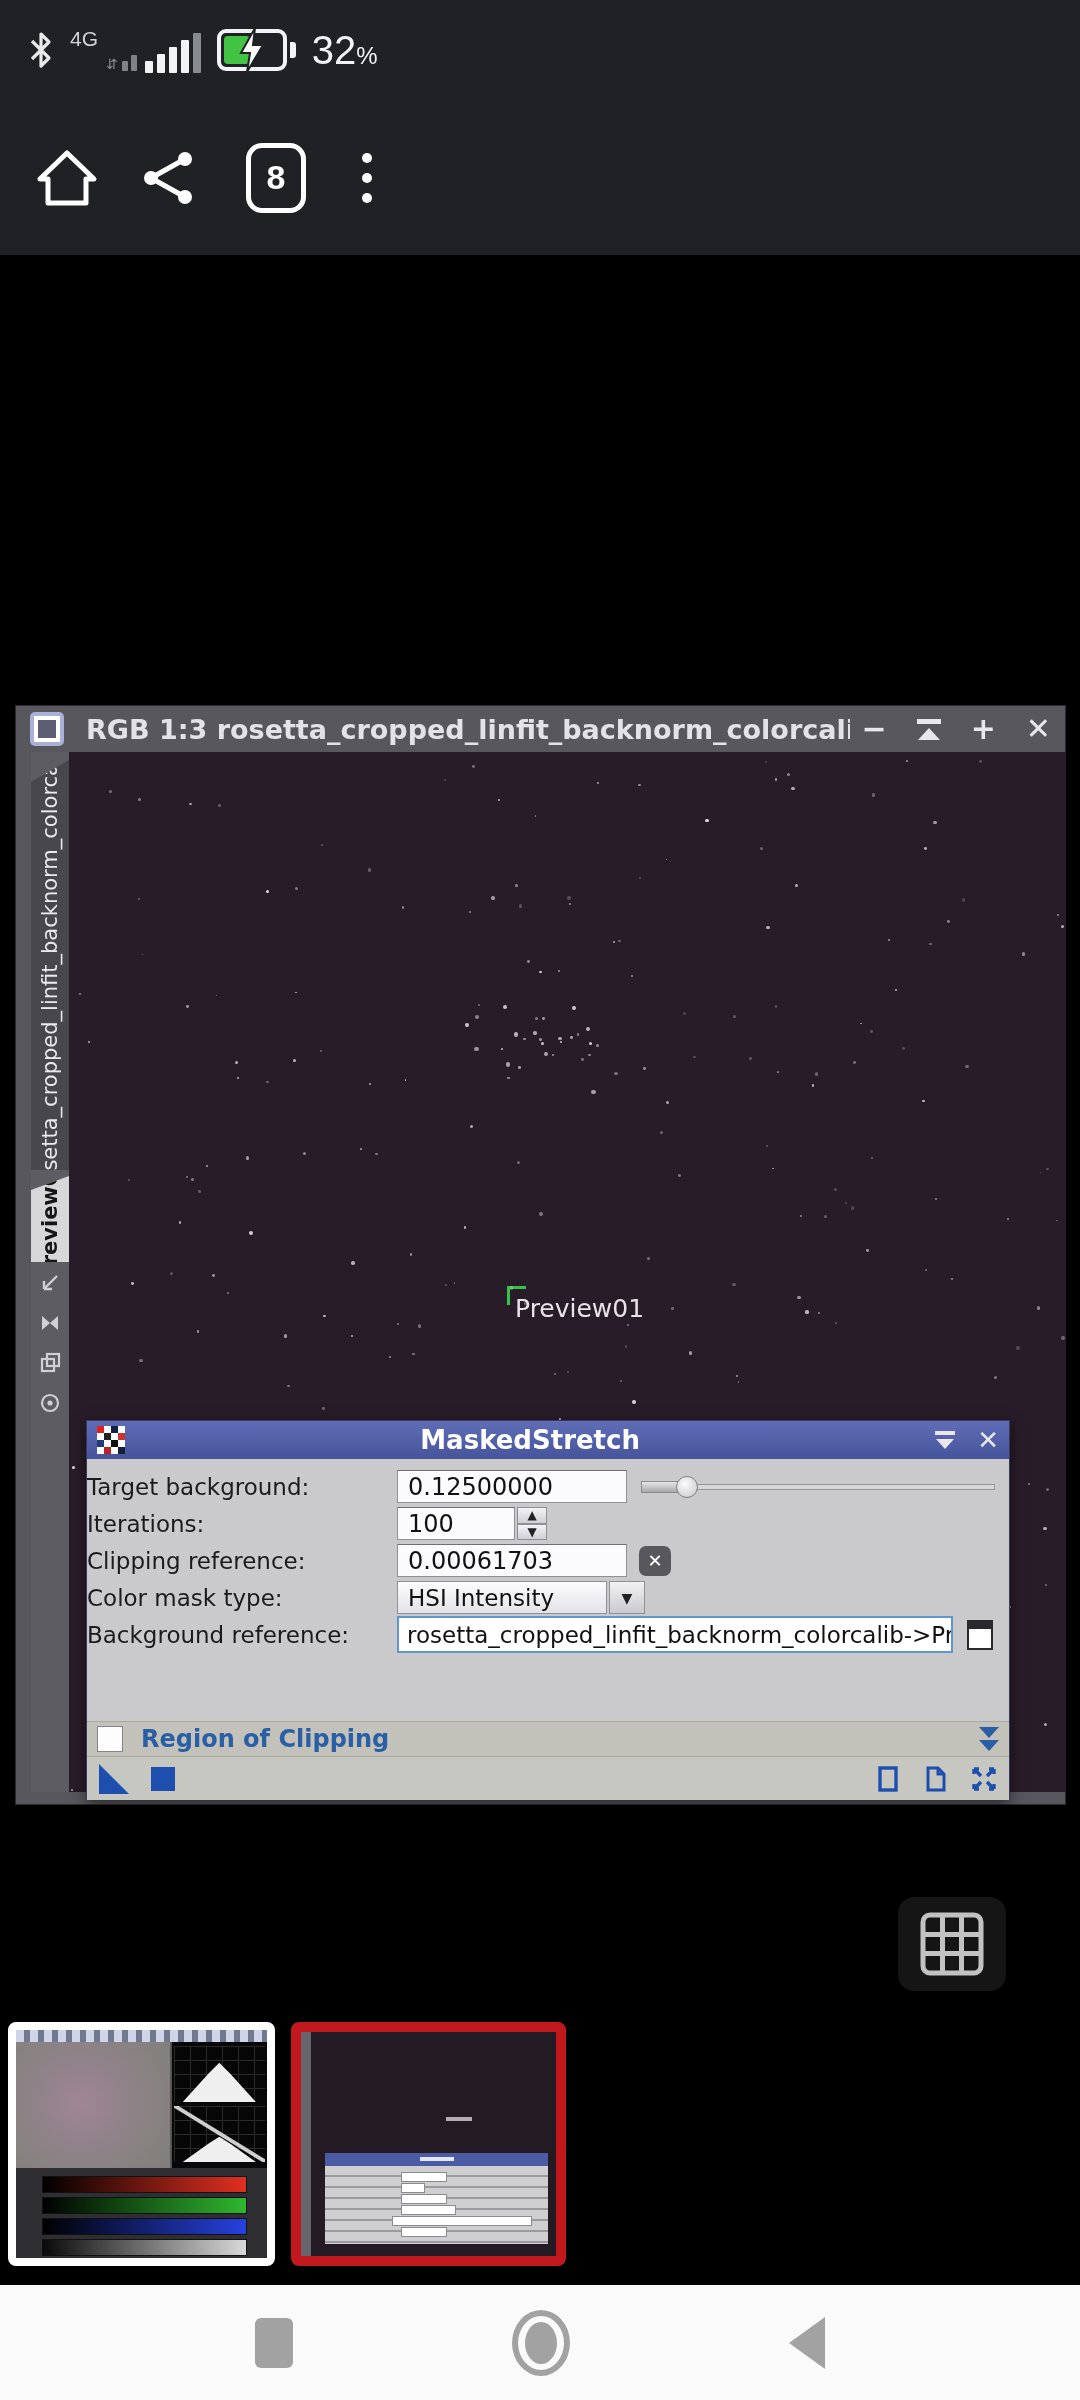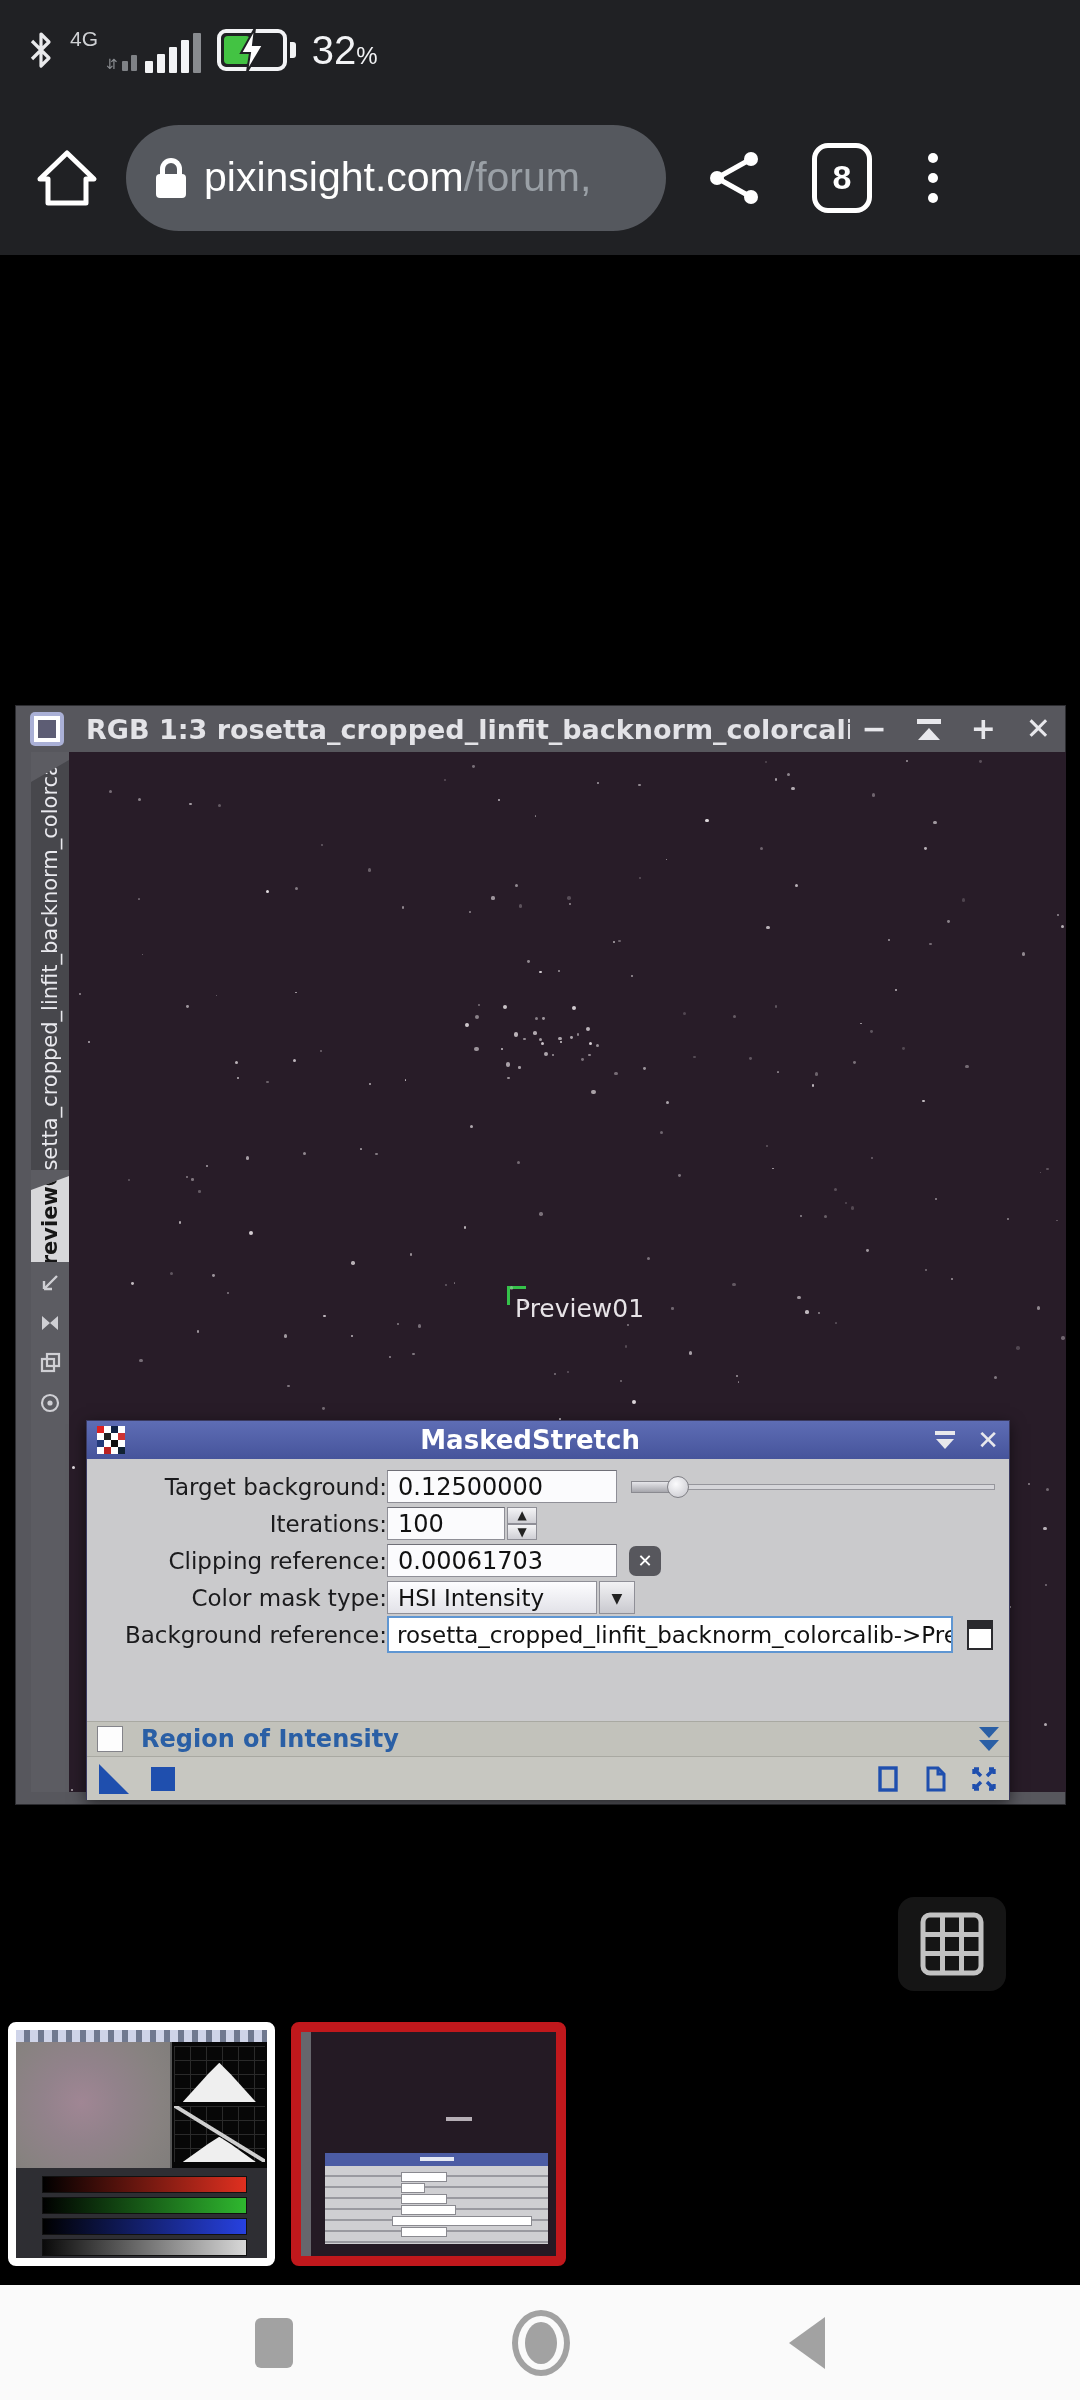--- a/index.html
+++ b/index.html
@@ -87,21 +87,21 @@
   .ms-titlebar{position:absolute;left:0;top:0;right:0;height:38px;background:linear-gradient(#5e6db5,#46549b);
     display:flex;align-items:center;padding:0 10px;box-sizing:border-box;}
   .ms-title{flex:1;text-align:center;color:#fff;font-size:26px;font-weight:bold;}
   .ms-tb-right{display:flex;align-items:center;gap:22px;}
   .ms-tb-right .pi-ctl{font-size:26px;}
   .ms-tb-right .shade-ic .bar{width:20px;height:4px;}
   .ms-tb-right .shade-ic .tri{border-left-width:9px;border-right-width:9px;border-top-width:10px;}
 
   .ms-body{position:absolute;left:0;top:38px;right:0;padding:10px 10px 0 0;box-sizing:border-box;}
   .ms-row{display:flex;align-items:center;height:35px;margin-bottom:2px;}
-  .ms-label{width:300px;flex:none;text-align:right;font-size:23px;color:#1b1b1d;white-space:nowrap;}
+  .ms-label{width:300px;flex:none;padding-right:10px;font-size:23px;color:#1b1b1d;white-space:nowrap;}
   .numbox{height:33px;background:#fbfbfd;border:1px solid #8f8f97;border-top-color:#6f6f77;box-sizing:border-box;
     display:flex;align-items:center;padding:0 10px;font-size:24px;color:#111;}
   .numbox.w-val{width:230px;}
   .slider{position:relative;flex:1;height:35px;margin-left:14px;margin-right:4px;}
   .sl-track{position:absolute;left:0;right:0;top:15px;height:6px;background:#d6d6da;border:1px solid #96969c;box-sizing:border-box;}
   .sl-fill{position:absolute;left:0;top:12px;height:12px;background:linear-gradient(#e6e6ea,#a6a6ac);border:1px solid #8a8a90;box-sizing:border-box;}
   .sl-thumb{position:absolute;top:7px;width:22px;height:22px;border-radius:50%;
     background:radial-gradient(circle at 40% 35%,#fbfbfd,#c5c5cb);border:1px solid #7f7f85;box-sizing:border-box;transform:translateX(-50%);}
   .spinner{display:flex;flex-direction:column;width:30px;height:33px;margin-left:2px;}
   .spin-btn{flex:1;background:linear-gradient(#f4f4f6,#cfcfd5);border:1px solid #8f8f97;box-sizing:border-box;
@@ -206,27 +206,20 @@
         <span class="bat-nub"></span>
     </div>
     <span class="bat-pct"><span>32</span><span class="pc">%</span></span>
   </div>
 </div>
 
 <div class="browser-bar">
   <svg class="home-icon" viewBox="0 0 66 66">
     <path d="M33 8 L60 34 L52 34 L52 58 L14 58 L14 34 L6 34 Z" fill="none" stroke="#fff" stroke-width="5" stroke-linejoin="round"></path>
   </svg>
-  <div class="url-pill">
-    <span class="lock-icon">
-        <span class="lock-shackle"></span>
-        <span class="lock-body"></span>
-      </span>
-    <span class="url-text"><span>pixinsight.com</span><span class="path">/forum,</span></span>
-  </div>
   <svg class="share-icon" viewBox="0 0 52 56">
     <circle cx="43" cy="9" r="7" fill="#fff"></circle>
       <circle cx="9" cy="28" r="7" fill="#fff"></circle>
       <circle cx="43" cy="47" r="7" fill="#fff"></circle>
     <line x1="9" y1="28" x2="43" y2="9" stroke="#fff" stroke-width="5"></line>
       <line x1="9" y1="28" x2="43" y2="47" stroke="#fff" stroke-width="5"></line>
   </svg>
   <div class="tab-counter">8</div>
   <div class="kebab">
       <i></i>
@@ -620,21 +613,21 @@
         <span class="browse-btn">
             <i></i>
           </span>
       </div>
 
 
     </div>
 
     <div class="ms-section">
       <span class="ms-check"></span>
-      <span class="ms-sec-label">Region of Intensity</span>
+      <span class="ms-sec-label">Region of Clipping</span>
       <span class="dbl-chevron">
           <span class="tri"></span>
           <span class="tri"></span>
         </span>
     </div>
 
     <div class="ms-footer">
       <span class="tri-apply"></span>
       <span class="sq-apply"></span>
       <span class="spacer"></span>

